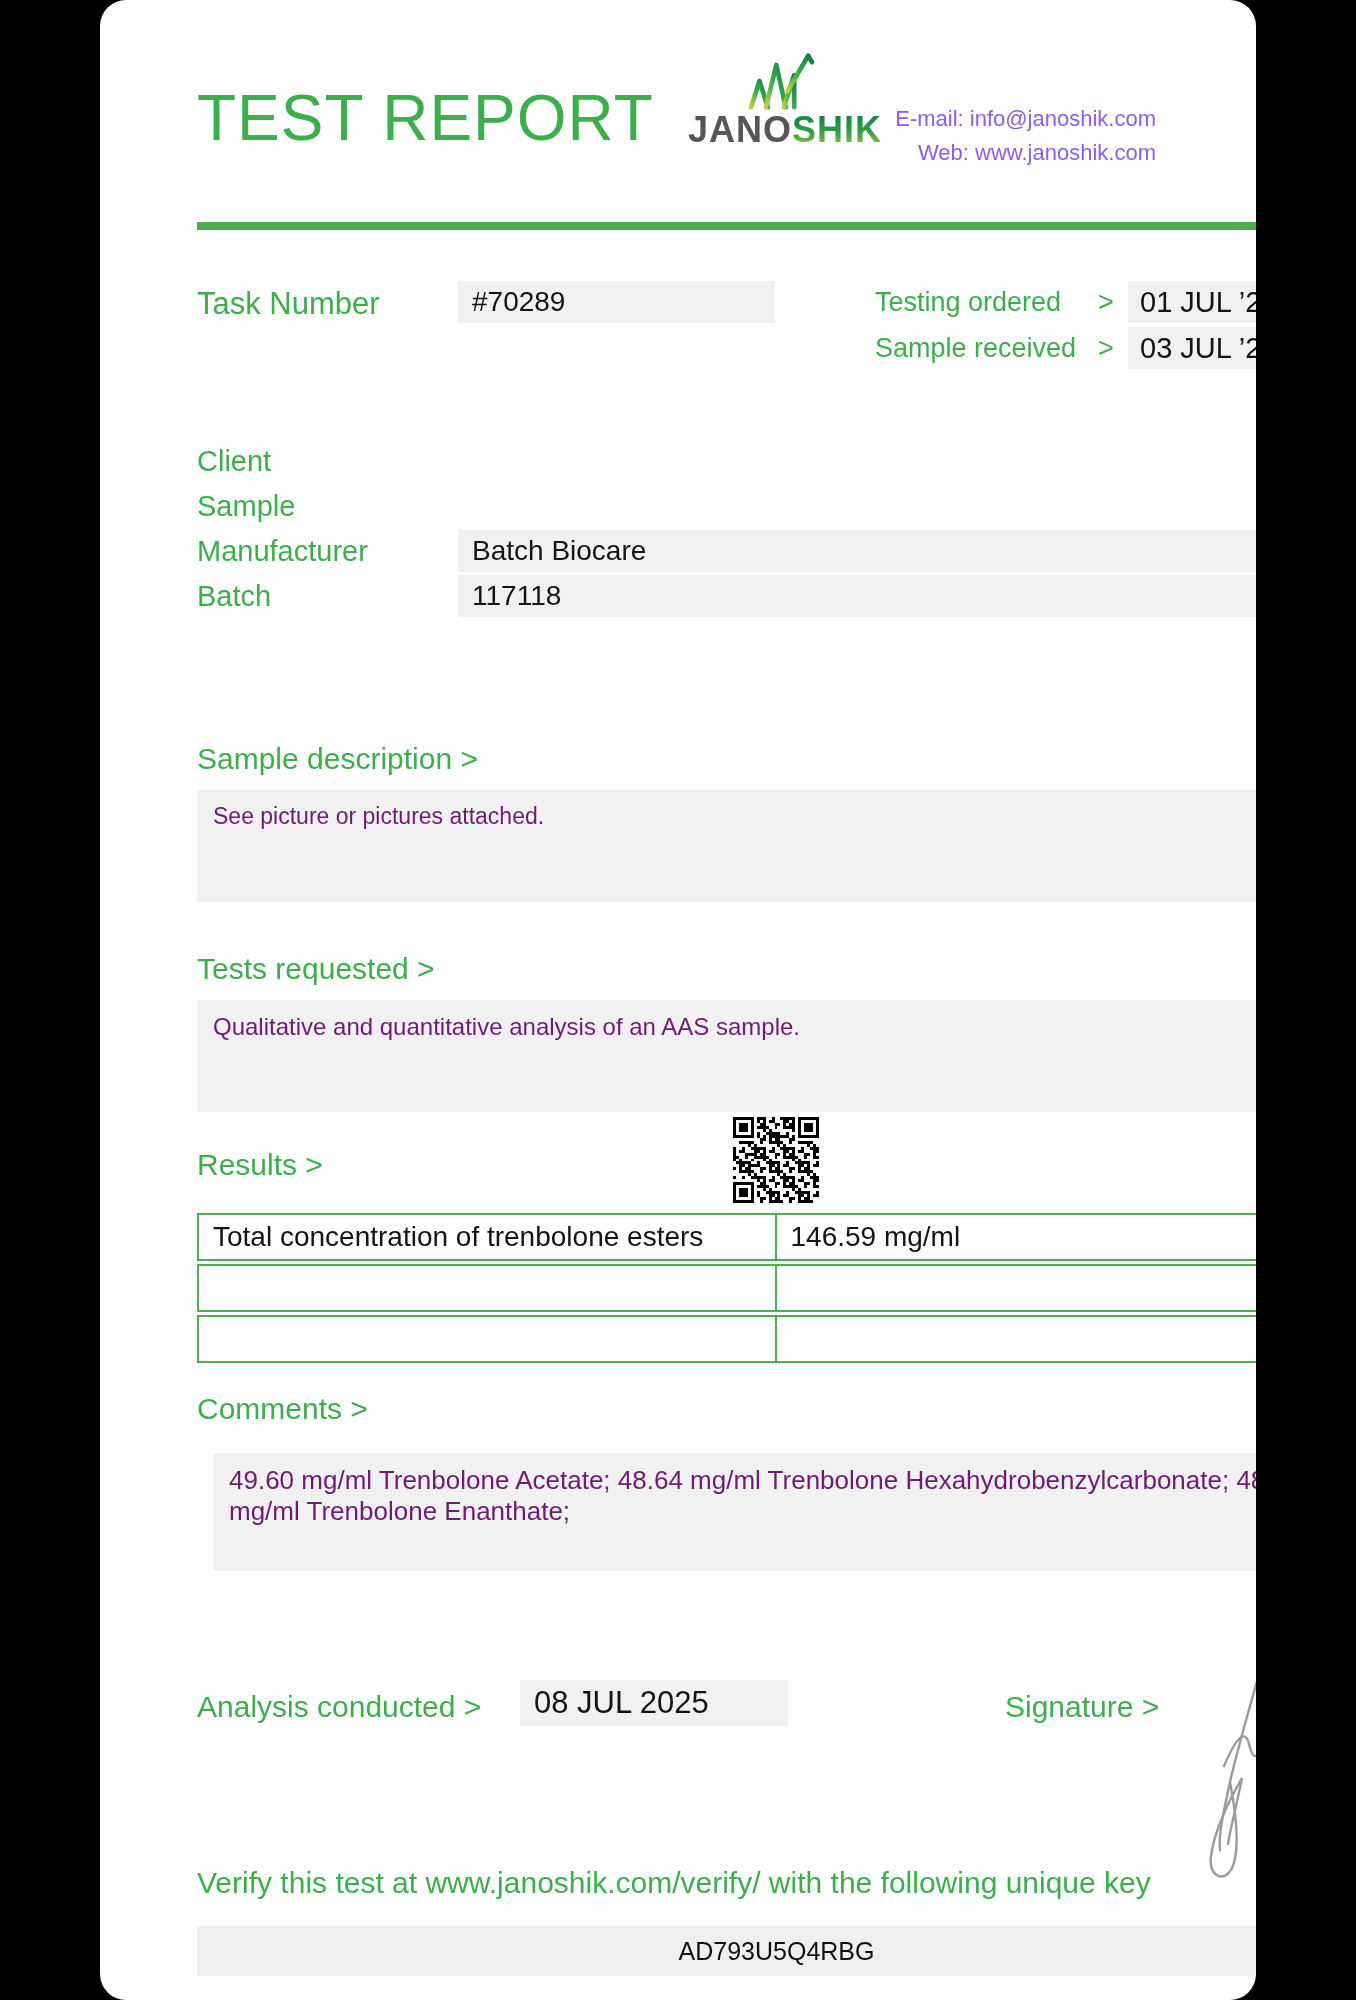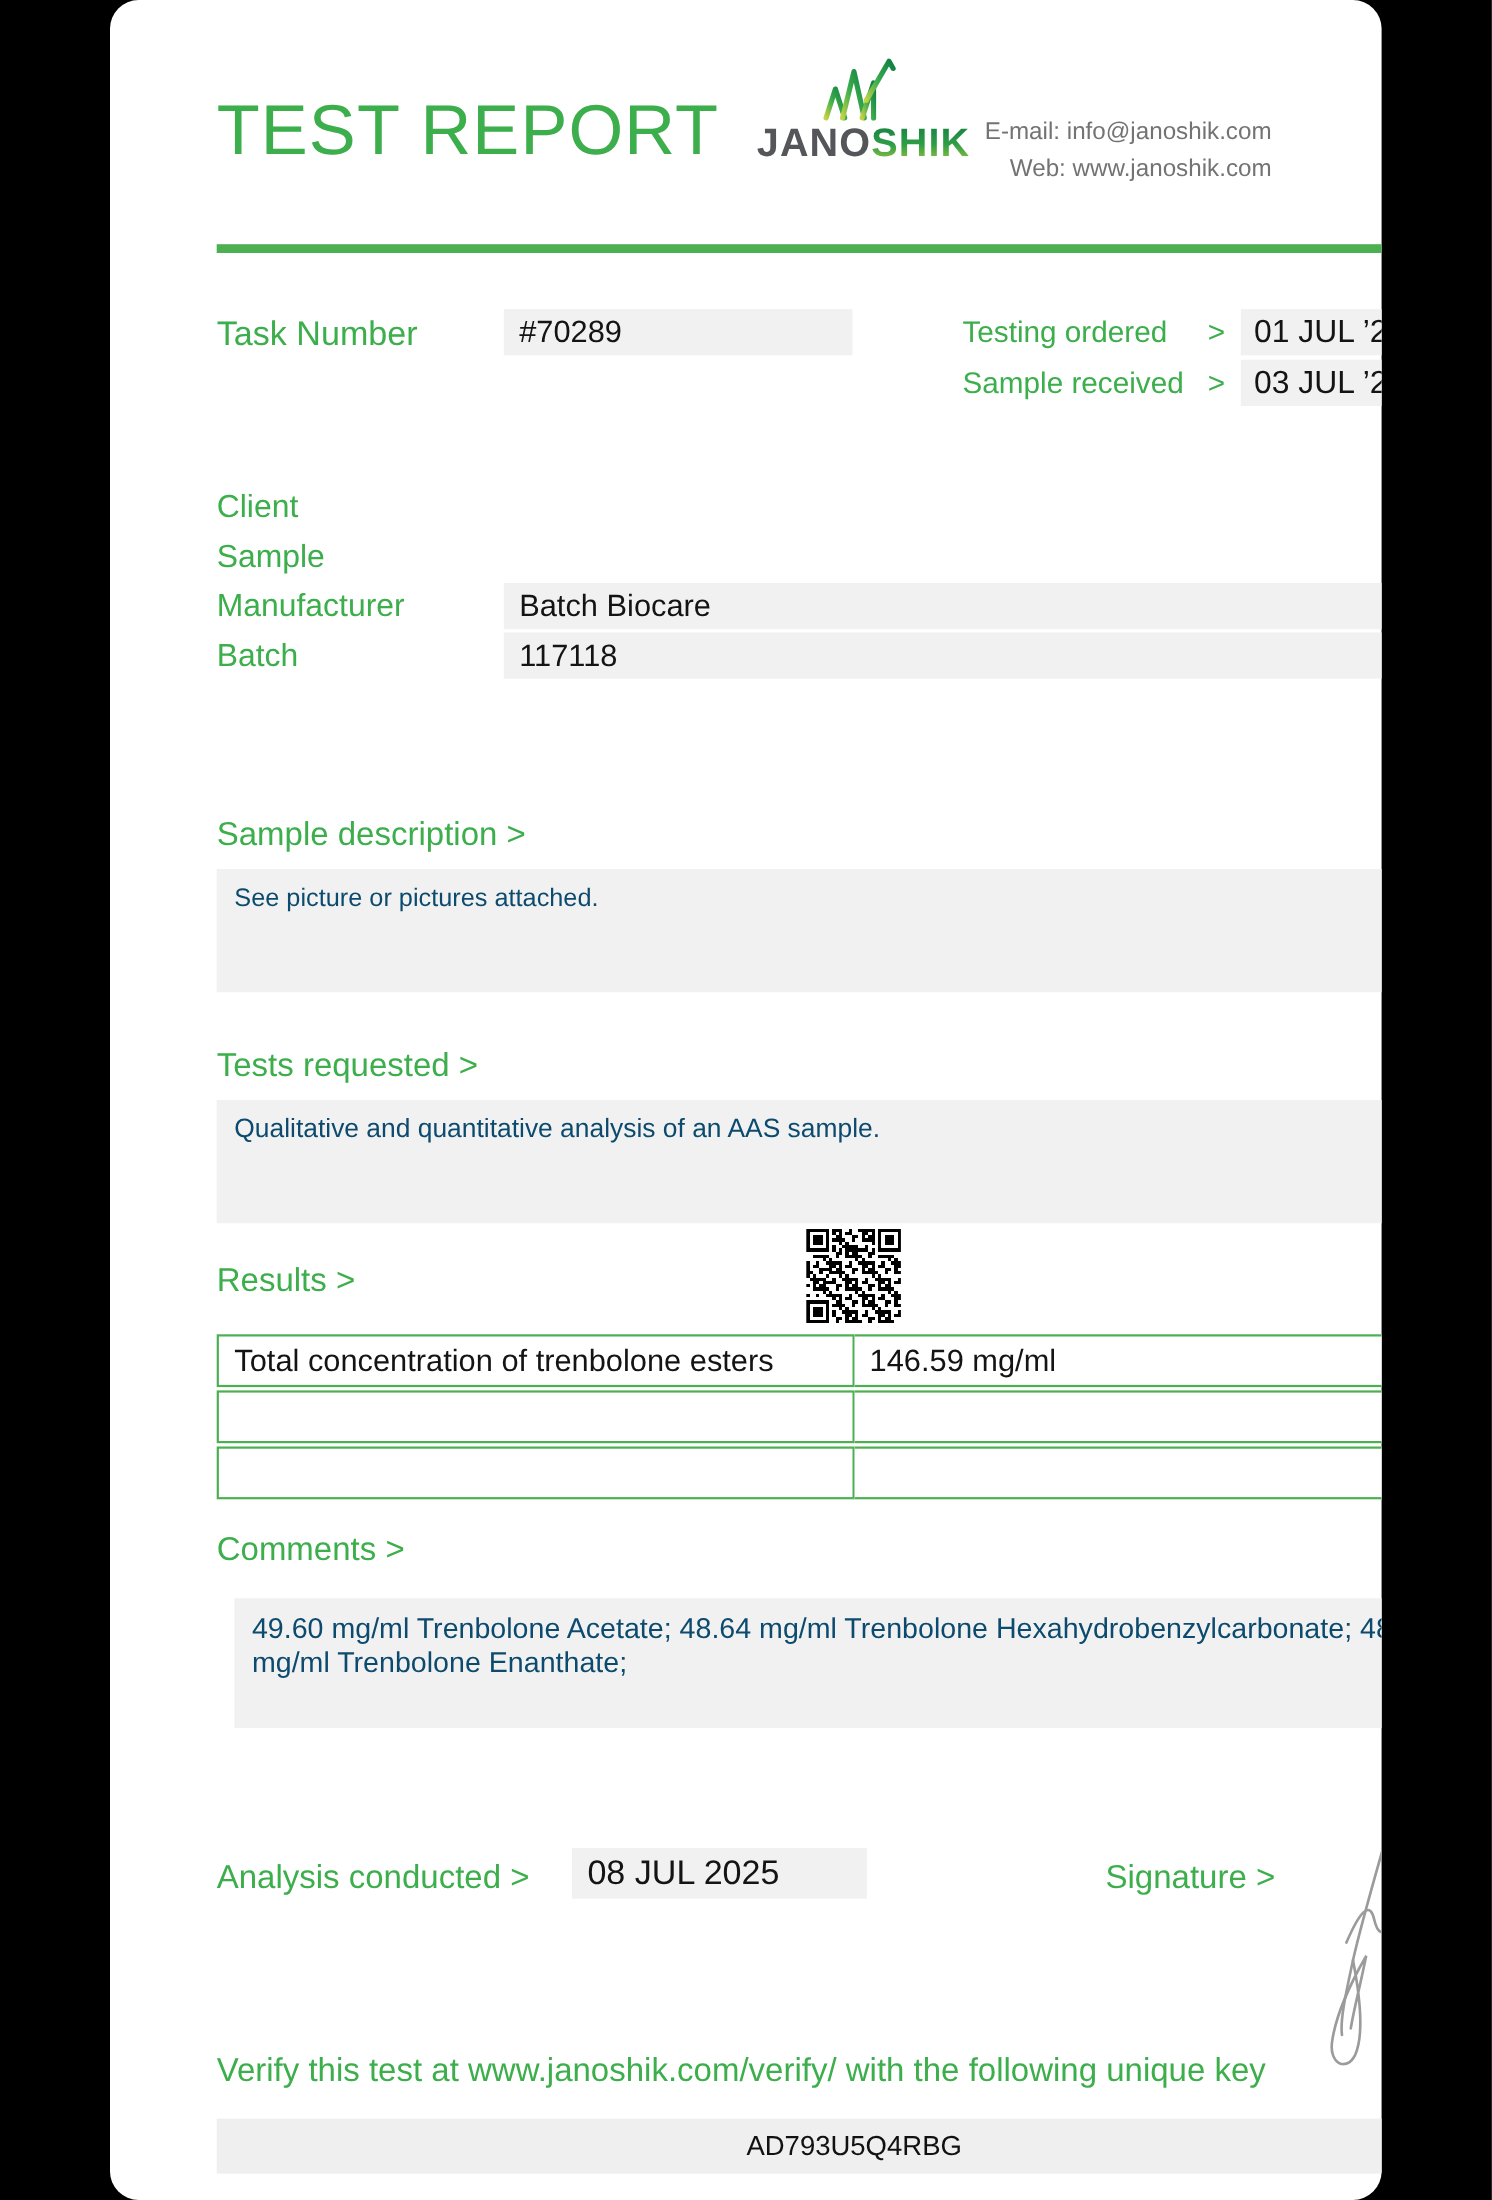--- a/index.html
+++ b/index.html
@@ -10,29 +10,29 @@
     font-family:"Liberation Sans","DejaVu Sans",sans-serif;color:#141414;
   }
   .abs{position:absolute;}
   .green{color:var(--green);}
   .page-title{left:97px;top:86px;font-size:64px;line-height:1;letter-spacing:1px;font-weight:400;}
   .logo{left:588px;top:50px;width:186px;text-align:center;}
   .logo-icon{display:block;margin:0 auto 2px auto;}
   .logo-text{font-size:36px;font-weight:700;letter-spacing:1px;line-height:1;}
   .logo-text .gray{color:#55565a;}
   .logo-text .grn{color:#2f9e46;background:linear-gradient(180deg,#117a42,#2f9e46 55%,#a9c93f);-webkit-background-clip:text;background-clip:text;-webkit-text-fill-color:transparent;}
-  .contact{right:100px;top:102px;text-align:right;font-size:22px;line-height:1.55;color:#737373;}
+  .contact{right:100px;top:102px;text-align:right;font-size:22px;line-height:1.55;color:#8b5cf6;}
   .divider{left:97px;top:222px;width:1159px;height:8px;background:var(--divider);}
   .field-label{font-size:29px;line-height:42px;color:var(--green);}
   .value-box{background:#f1f1f1;height:42px;line-height:42px;font-size:28px;padding-left:14px;white-space:nowrap;overflow:hidden;}
   .date-label{font-size:27px;line-height:42px;color:var(--green);}
   .date-arrow{font-size:27px;line-height:42px;color:var(--green);}
   .date-box{background:#f1f1f1;height:42px;line-height:42px;font-size:29px;padding-left:12px;width:204px;}
   .section-heading{font-size:30px;line-height:1.1;color:var(--green);}
-  .text-box{background:#f1f1f1;width:1159px;padding:12px 16px;font-size:24px;line-height:1.25;color:#0c4a6e;}
+  .text-box{background:#f1f1f1;width:1159px;padding:12px 16px;font-size:24px;line-height:1.25;color:#701a75;}
   .results-table{left:97px;top:1210px;width:1159px;border-collapse:separate;border-spacing:0 3px;}
   .results-table td{border:2px solid var(--divider);height:48px;font-size:28px;padding:0 0 0 14px;background:#fff;}
   .results-table td+td{border-left:none;}
   .results-table td:first-child{width:50%;}
   .verify-line{left:97px;top:1866px;width:1159px;font-size:30px;color:var(--green);white-space:nowrap;}
   .key-box{left:97px;top:1926px;width:1159px;height:50px;line-height:50px;background:#efefef;text-align:center;font-size:25px;color:#111;}
   .qr{left:633px;top:1117px;}
   .sig{left:1080px;top:1568px;}
 </style>
 </head>

